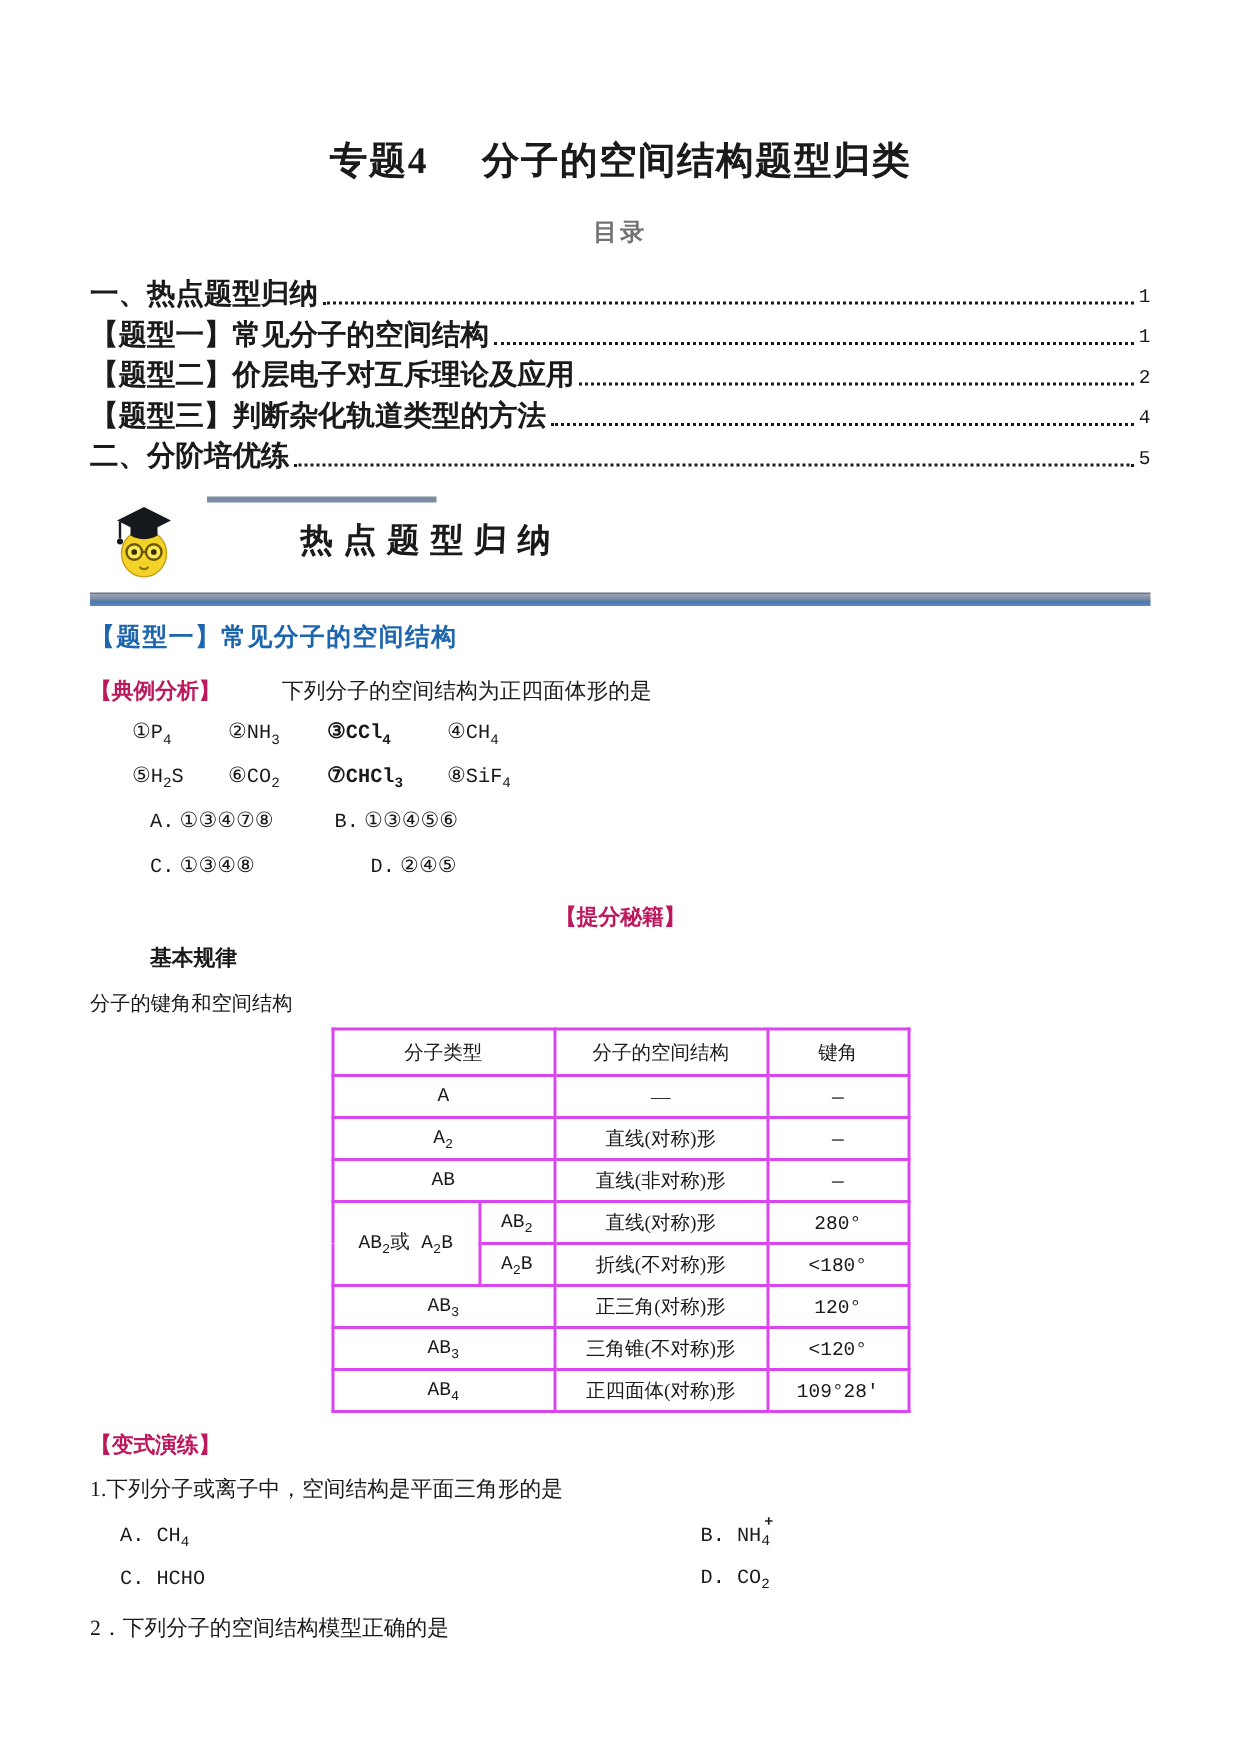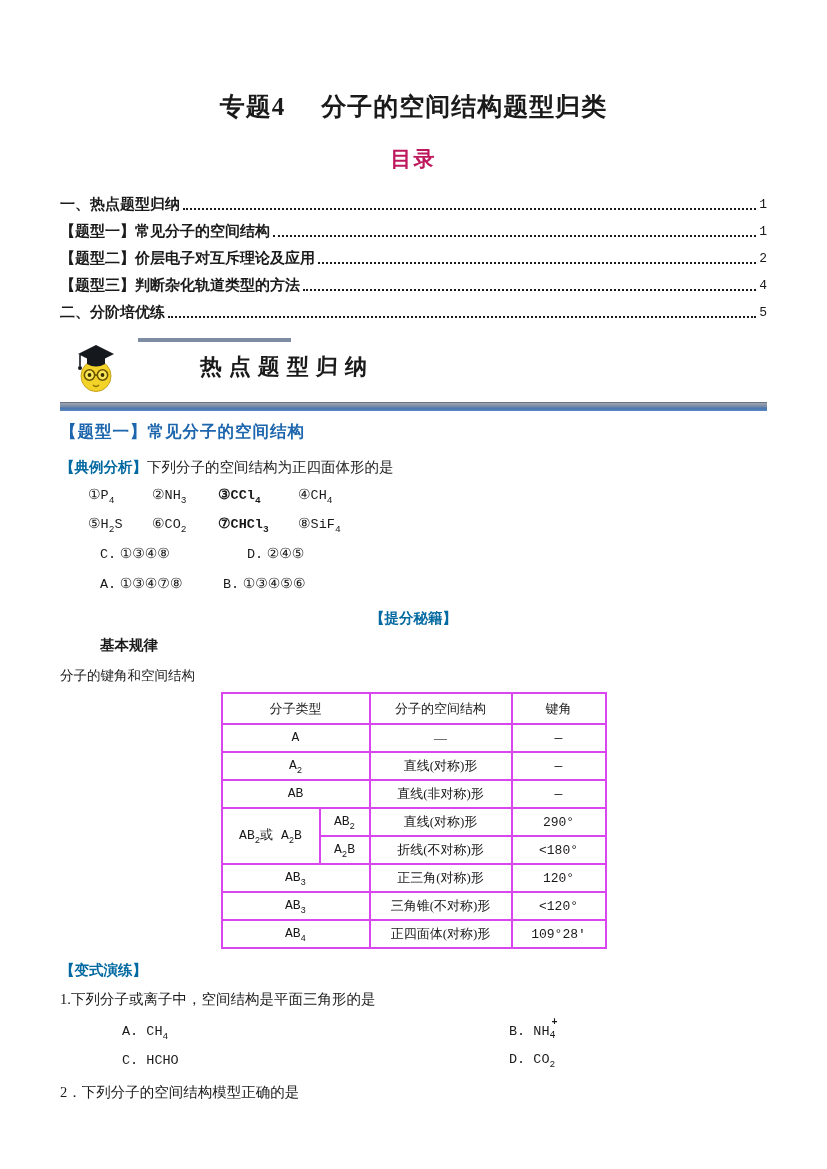--- a/index.html
+++ b/index.html
@@ -8,45 +8,45 @@
     font-family:"Liberation Serif","DejaVu Serif",serif;color:#1a1a1a;
     overflow:hidden;
   }
   .page{padding:0 60px;width:707px;}
 
   
   .doc-title{margin-top:90px;text-align:center;font-size:25px;font-weight:bold;letter-spacing:1px;}
   .title-gap{display:inline-block;width:36px;}
 
   
-  .toc-title{margin-top:22px;text-align:center;font-size:21px;font-weight:bold;color:#be185d;letter-spacing:2px;}
+  .toc-title{margin-top:22px;text-align:center;font-size:16px;font-weight:bold;color:#737373;letter-spacing:2px;}
   .toc{margin-top:14px;}
   .toc-item{display:flex;align-items:flex-end;height:27px;cursor:pointer;}
-  .toc-label{font-size:15px;font-weight:bold;white-space:nowrap;line-height:20px;text-align:center;}
+  .toc-label{font-size:19px;font-weight:bold;white-space:nowrap;line-height:20px;text-align:center;}
   .toc-leader{flex:1;border-bottom:2px dotted #1a1a1a;margin:0 3px 4px 3px;min-width:20px;}
   .toc-page{font-size:13px;line-height:19px;font-family:"Liberation Mono","DejaVu Sans Mono",monospace;}
 
   
   .banner{position:relative;margin-top:16px;height:60px;}
   .banner-topline{position:absolute;left:78px;top:0;width:153px;height:4px;background:#7d8ba3;}
   .banner-icon{position:absolute;left:13px;top:2px;}
   .banner-text{position:absolute;left:140px;top:14px;font-size:22px;font-weight:bold;letter-spacing:7px;
     font-family:"Liberation Serif","DejaVu Serif",serif;transform:skewX(-2deg);}
 
   .blue-bar{margin-top:4px;height:8px;width:707px;
     background:linear-gradient(180deg,#9aa5b6 0%,#7e8ca4 40%,#4a78b2 65%,#5d87bd 100%);
     border-top:1px solid #6c7383;}
 
   
   .topic-heading{margin-top:10px;font-size:16.5px;font-weight:bold;color:#1d66ad;letter-spacing:1px;}
 
   
   .example-line{margin-top:15px;font-size:14.5px;}
-  .tag-blue{color:#0369a1;font-weight:bold;}
-  .q-text{color:#1a1a1a;}
+  .tag-blue{color:#be185d;font-weight:bold;}
+  .q-text{color:#1a1a1a;margin-left:41px;}
 
   .mol-row{margin-left:28px;margin-top:9px;display:flex;font-size:14px;height:20px;}
   .mol-row .mol:nth-child(1){width:64px;}
   .mol-row .mol:nth-child(2){width:66px;}
   .mol-row .mol:nth-child(3){width:80px;font-weight:bold;}
   .mol-num{font-size:14px;}
   .chem{font-family:"Liberation Mono","DejaVu Sans Mono",monospace;font-size:13.5px;}
   .chem sub{font-size:9.5px;}
   .subsup{display:inline-block;position:relative;}
   .subsup .ss-sub{font-size:10px;vertical-align:-3px;}
@@ -68,21 +68,21 @@
   td.merge{font-size:13px;}
   .tf{font-family:"Liberation Mono","DejaVu Sans Mono",monospace;font-size:13px;}
   .tf sub{font-size:9px;}
   .angle{font-family:"Liberation Mono","DejaVu Sans Mono",monospace;font-size:12.5px;}
 
   
   .var-tag{margin-top:12px;font-size:14.5px;}
   .var-q{margin-top:10px;font-size:14.5px;}
   .opt-grid{margin-top:8px;}
   .opt-row{display:flex;height:28px;align-items:center;}
-  .opt-cell{margin-left:62px;width:383px;}
+  .opt-cell{margin-left:20px;width:383px;}
   .opt-cell.right{margin-left:4px;width:auto;}
 </style>
 </head>
 <body>
 
 <div class="page">
 
   <div class="doc-title">
     <span>专题4</span><span class="title-gap"></span><span>分子的空间结构题型归类</span>
   </div>
@@ -150,27 +150,27 @@
     <span class="mol"><span class="mol-num">③</span><span class="chem"><span>CCl</span><sub>4</sub><span></span></span></span>
     <span class="mol"><span class="mol-num">④</span><span class="chem"><span>CH</span><sub>4</sub><span></span></span></span>
   </div>
   <div class="mol-row">
     <span class="mol"><span class="mol-num">⑤</span><span class="chem"><span>H</span><sub>2</sub><span>S</span></span></span>
     <span class="mol"><span class="mol-num">⑥</span><span class="chem"><span>CO</span><sub>2</sub><span></span></span></span>
     <span class="mol"><span class="mol-num">⑦</span><span class="chem"><span>CHCl</span><sub>3</sub><span></span></span></span>
     <span class="mol"><span class="mol-num">⑧</span><span class="chem"><span>SiF</span><sub>4</sub><span></span></span></span>
   </div>
 
+  <div class="ans-row r1">
+    <span class="ans"><span class="ans-letter">A.</span> <span>①③④⑦⑧</span></span>
+    <span class="ans"><span class="ans-letter">B.</span> <span>①③④⑤⑥</span></span>
+  </div>
   <div class="ans-row r2">
     <span class="ans"><span class="ans-letter">C.</span> <span>①③④⑧</span></span>
     <span class="ans"><span class="ans-letter">D.</span> <span>②④⑤</span></span>
-  </div>
-  <div class="ans-row r1">
-    <span class="ans"><span class="ans-letter">A.</span> <span>①③④⑦⑧</span></span>
-    <span class="ans"><span class="ans-letter">B.</span> <span>①③④⑤⑥</span></span>
   </div>
 
   <div class="tips-tag">
     <span class="tag-blue">【提分秘籍】</span>
   </div>
   <div class="tips-subtitle">基本规律</div>
 
   <div class="table-title">分子的键角和空间结构</div>
   <table class="bond">
     <colgroup>
@@ -197,21 +197,21 @@
     </tr>
     <tr>
       <td colspan="2"><span class="tf"><span>AB</span><sub></sub></span></td>
       <td>直线(非对称)形</td>
       <td class="angle">—</td>
     </tr>
     <tr>
       <td rowspan="2" class="merge"><span class="tf"><span>AB</span><sub>2</sub><span>或 A</span><sub>2</sub><span>B</span></span></td>
       <td><span class="tf"><span>AB</span><sub>2</sub><span></span></span></td>
       <td>直线(对称)形</td>
-      <td class="angle">290°</td>
+      <td class="angle">280°</td>
     </tr>
     <tr>
       <td><span class="tf"><span>A</span><sub>2</sub><span>B</span></span></td>
       <td>折线(不对称)形</td>
       <td class="angle">&lt;180°</td>
     </tr>
     <tr>
       <td colspan="2"><span class="tf"><span>AB</span><sub>3</sub></span></td>
       <td>正三角(对称)形</td>
       <td class="angle">120°</td>

